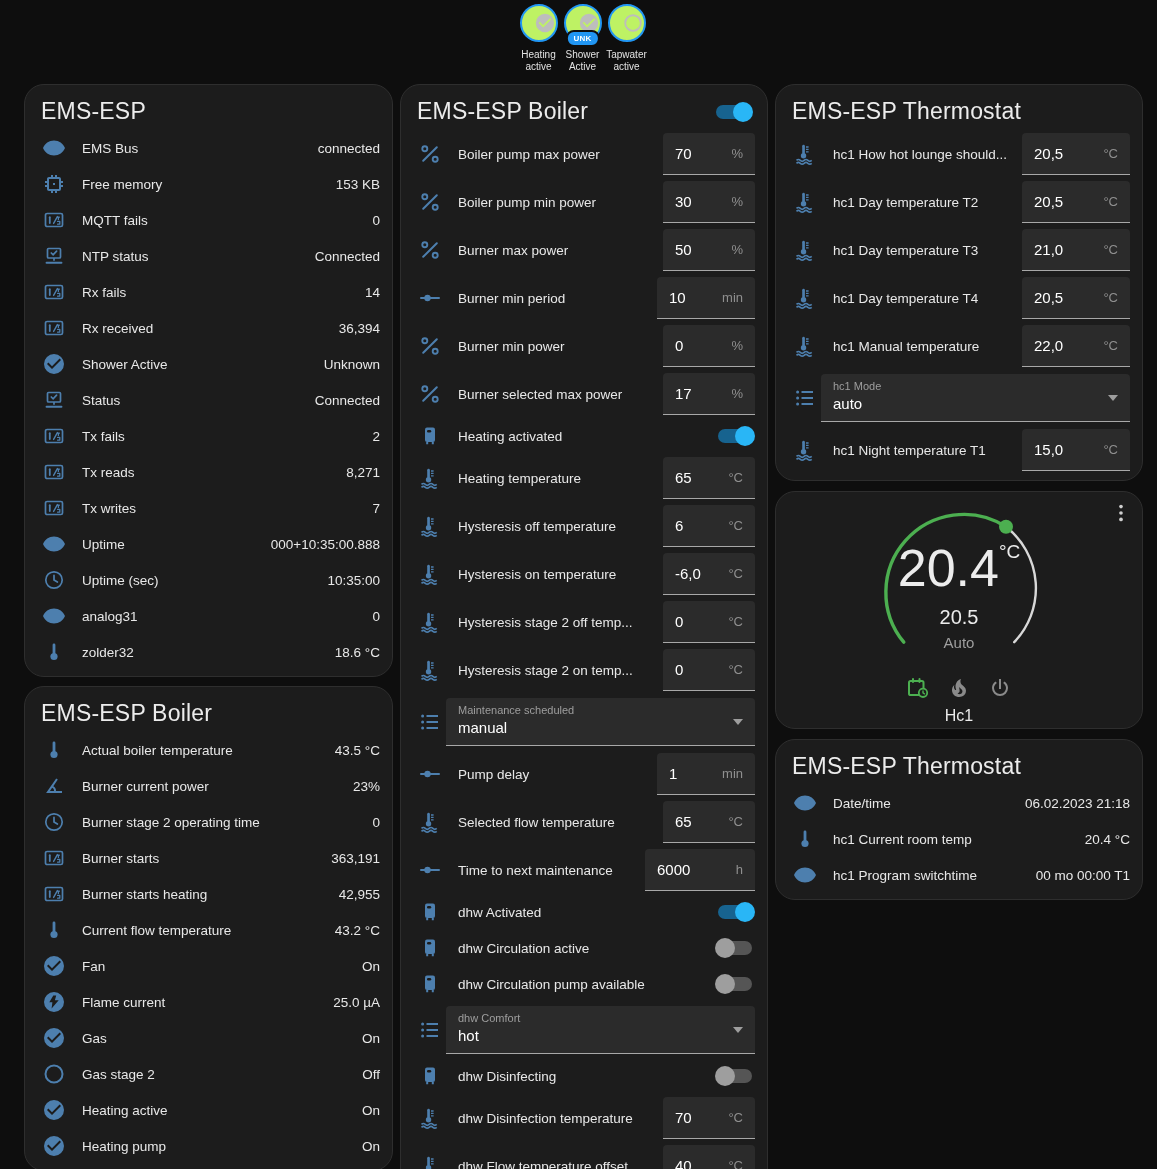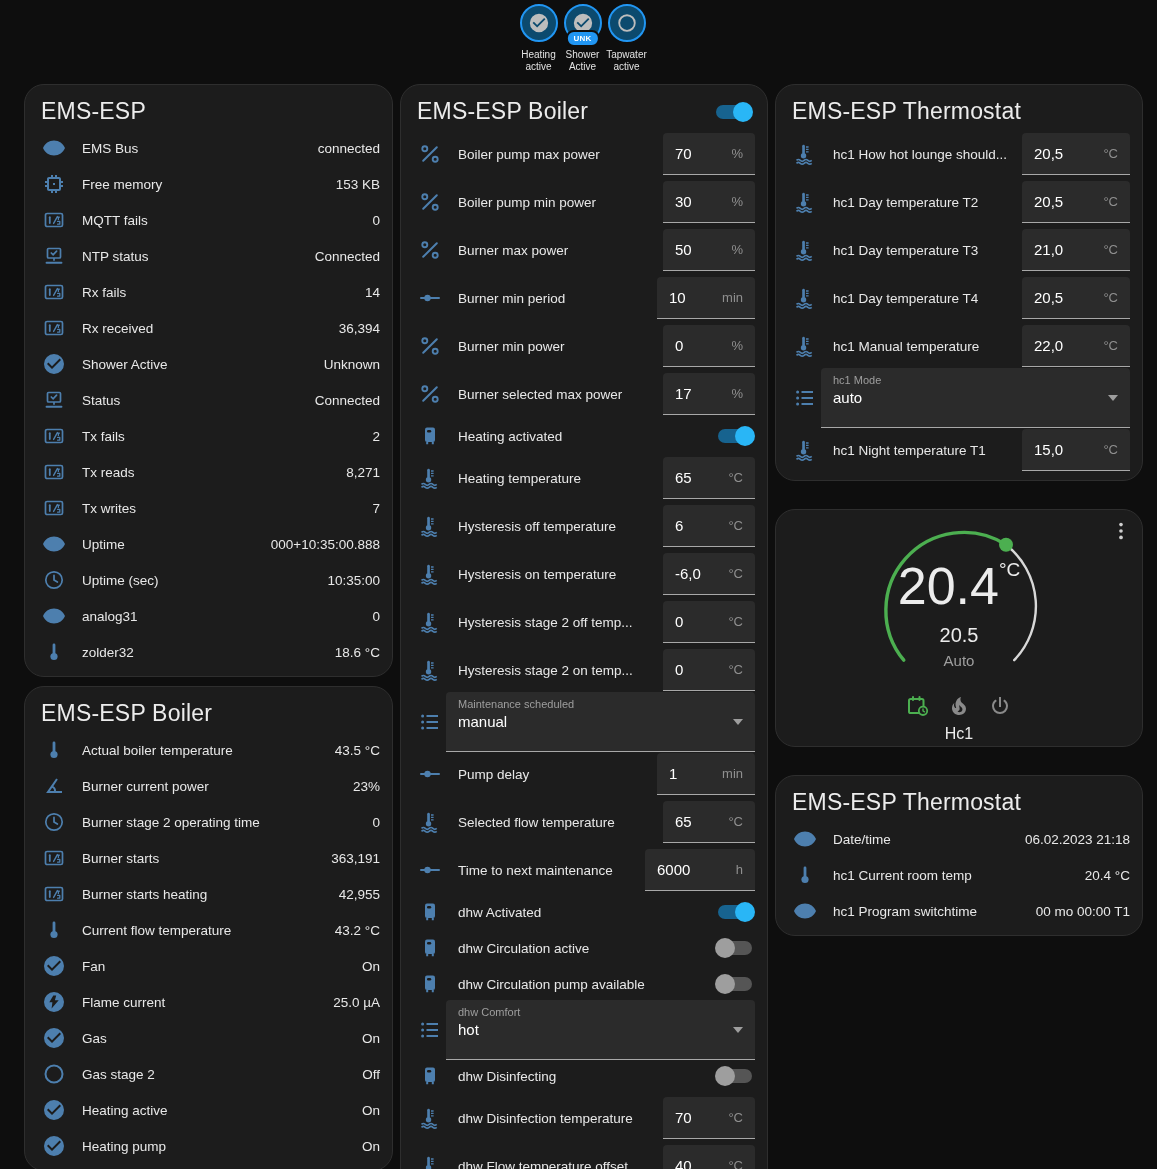--- a/index.html
+++ b/index.html
@@ -5,52 +5,52 @@
   html,body{margin:0;padding:0}
   body{
     width:1157px;height:1169px;overflow:hidden;position:relative;
     background:#0e0e0e;color:#e8e8e8;
     font-family:"Liberation Sans","DejaVu Sans",sans-serif;
     -webkit-font-smoothing:antialiased;
   }
   
   .hdr{position:absolute;top:4px;left:0;right:0;display:flex;justify-content:center;gap:1px;padding-left:8px}
   .badge{width:43px;display:flex;flex-direction:column;align-items:center;cursor:pointer}
-  .badge .circ{width:34px;height:34px;border-radius:50%;border:2px solid #2196f3;background:#0c4a6e;
-    display:flex;align-items:center;justify-content:center;position:relative}
+  .badge .circ{width:34px;height:34px;border-radius:50%;border:2px solid #2196f3;background:#bef264;
+    display:flex;align-items:center;justify-content:flex-end;position:relative}
   .badge .circ svg{width:22px;height:22px;color:#bdbdbd}
   .badge .tag{position:absolute;bottom:-7px;left:50%;transform:translateX(-50%);
     background:#2196f3;color:#fff;font-size:8px;font-weight:bold;border-radius:8px;
     padding:2px 6px;border:2px solid #0e0e0e;letter-spacing:.3px}
   .badge .blab{margin-top:7px;font-size:10px;line-height:12px;text-align:center;color:#e2e2e2;white-space:nowrap}
   
   .col{position:absolute;top:84px;display:flex;flex-direction:column;gap:9px}
   #colL{left:24px;width:369px}
   #colM{left:400px;width:368px}
-  #colR{left:775px;width:368px;gap:28px}
+  #colR{left:775px;width:368px;gap:10px}
   .card{background:#1c1c1c;border:1px solid #2e2e2e;border-radius:20px;box-sizing:border-box;padding-bottom:6px}
   .card-head{display:flex;justify-content:space-between;align-items:center;padding:13px 14px 5px 16px}
   .card-title{font-size:23px;color:#ececec;letter-spacing:.2px}
   
   .row{display:flex;align-items:center;padding:0 12px 0 17px}
   .row.s,.row.t{height:36px}
   .row.n{height:48px}
   .row.sel{height:56px}
   .ic{width:24px;height:24px;flex:0 0 24px;color:#4d7fae;margin-right:16px}
   .row.sel .ic{margin-right:4px}
   .lbl{flex:1;font-size:13.5px;color:#e8e8e8;white-space:nowrap;overflow:hidden}
   .val{font-size:13.5px;color:#e8e8e8;margin-left:8px;white-space:nowrap}
   
   .nb{width:92px;height:42px;background:#2b2b2b;border-radius:4px 4px 0 0;border-bottom:1px solid #a8a8a8;
     display:flex;align-items:center;justify-content:space-between;padding:0 12px;box-sizing:border-box;cursor:text}
   #colR .nb{width:108px}
   .nv{font-size:15px;font-weight:500;color:#fff}
   .nu{font-size:13px;color:#8f8f8f}
   
-  .sb{flex:1;height:60px;background:#2b2b2b;border-radius:4px 4px 0 0;border-bottom:1px solid #a8a8a8;
+  .sb{flex:1;height:48px;background:#2b2b2b;border-radius:4px 4px 0 0;border-bottom:1px solid #a8a8a8;
     box-sizing:border-box;padding:6px 30px 4px 12px;position:relative;cursor:pointer}
   .sb .sl{font-size:11px;color:#9e9e9e}
   .sb .sv{font-size:15px;color:#fff;margin-top:3px}
   .sb .ar{position:absolute;right:12px;top:50%;margin-top:-3px;width:0;height:0;
     border-left:5px solid transparent;border-right:5px solid transparent;border-top:6px solid #9e9e9e}
   
   .sw{width:40px;height:20px;position:relative;cursor:pointer;flex:0 0 40px}
   .sw .tr{position:absolute;left:3px;right:3px;top:3px;height:14px;border-radius:7px;background:#555}
   .sw .th{position:absolute;top:0;left:0;width:20px;height:20px;border-radius:50%;background:#9e9e9e}
   .sw.on .tr{background:#17638f}

